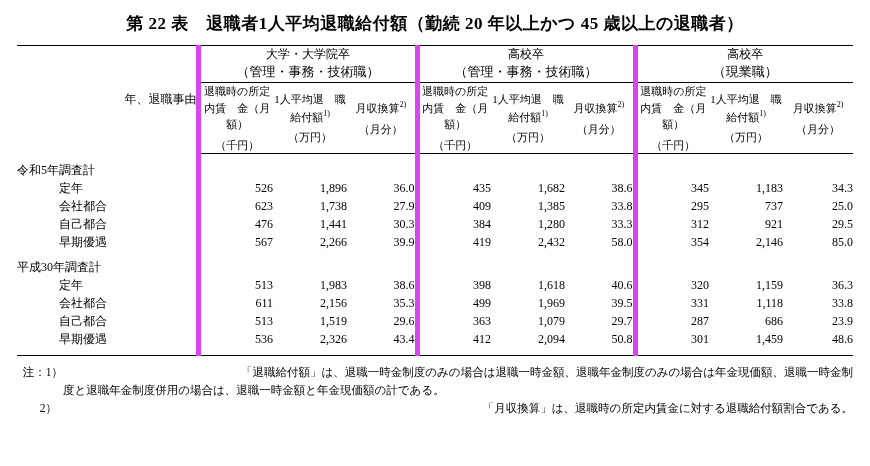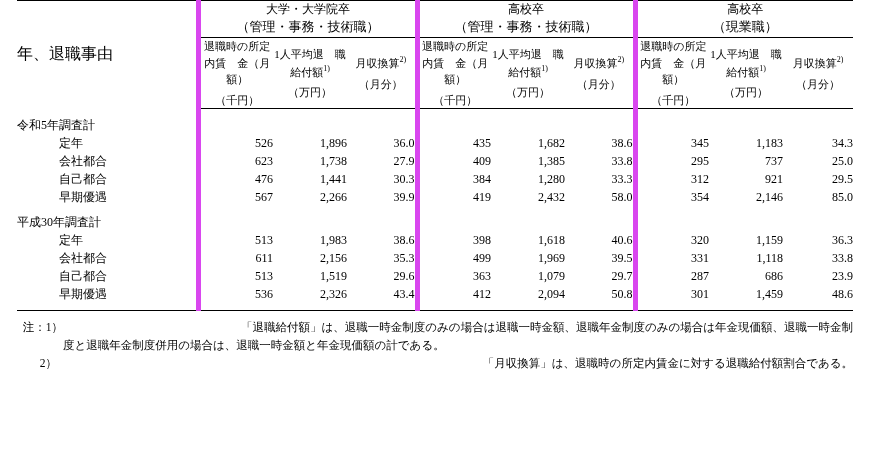--- a/index.html
+++ b/index.html
@@ -59,22 +59,22 @@
     font-size: 11px;
     line-height: 1.5;
     padding: 4px 4px 6px 4px;
     vertical-align: top;
   }
   .colhead .unit {
     display: block;
     margin-top: 4px;
   }
   .stub-head {
-    text-align: left;
-    font-size: 16px;
+    text-align: right;
+    font-size: 12px;
     vertical-align: middle;
   }
   .stub {
     text-align: left;
     font-size: 12px;
     padding-left: 10px;
     white-space: nowrap;
   }
   .stub.indent {
     padding-left: 42px;
@@ -124,20 +124,21 @@
   }
   .note-cont {
     padding-left: 46px;
   }
 </style>
 </head>
 <body>
 
 <div class="page">
 
+  <div class="title">第 22 表　退職者1人平均退職給付額（勤続 20 年以上かつ 45 歳以上の退職者）</div>
 
   <table class="main">
     <colgroup>
       <col style="width:182px">
       <col style="width:74px">
         <col style="width:74px">
         <col style="width:70px">
       <col style="width:74px">
         <col style="width:74px">
         <col style="width:70px">

